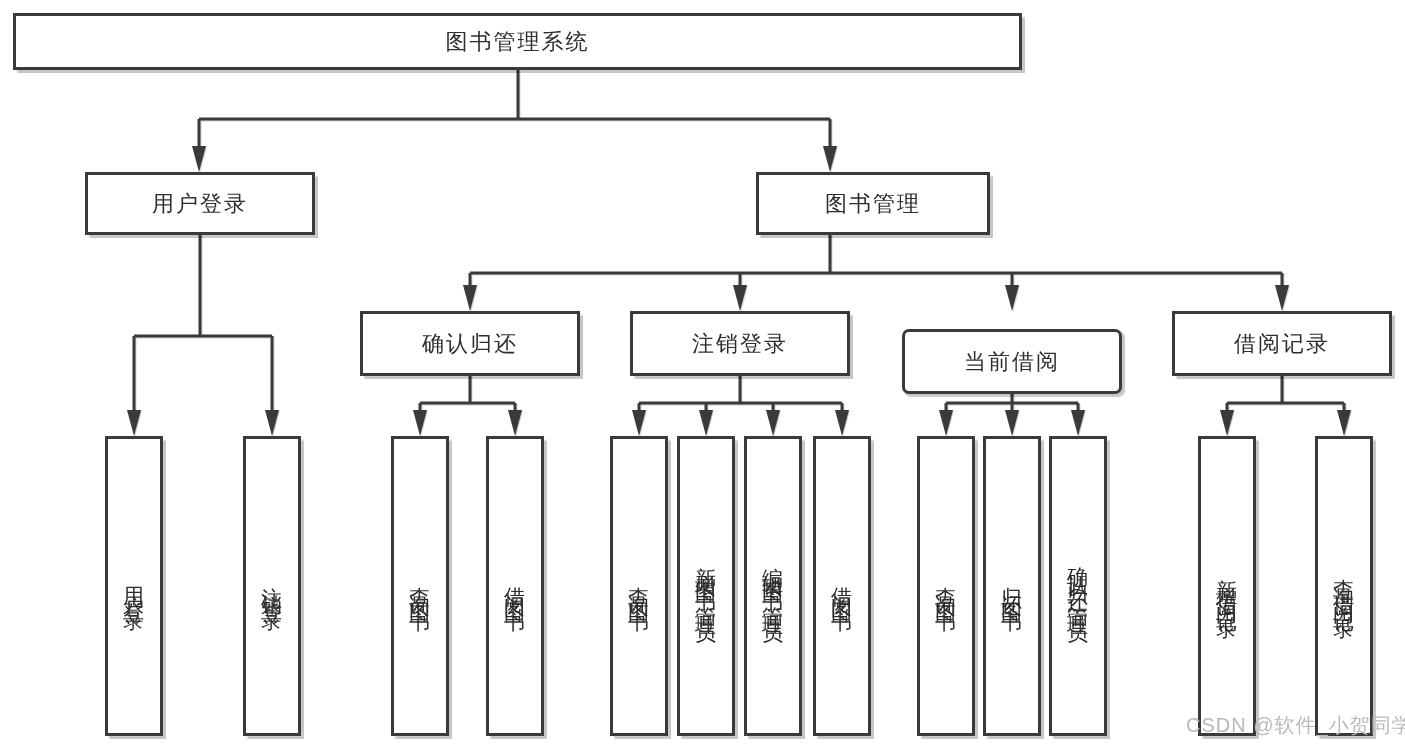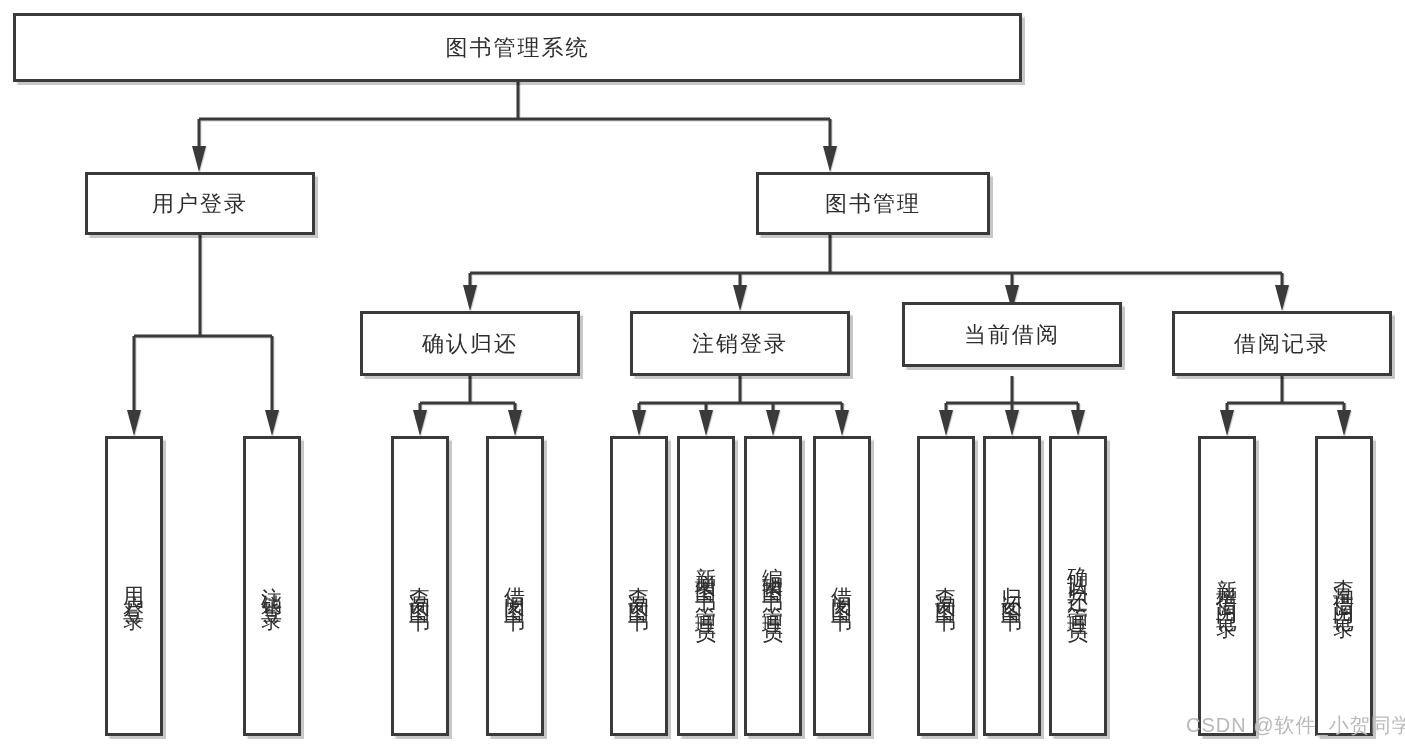--- a/index.html
+++ b/index.html
@@ -56,28 +56,28 @@
       <polygon points="766,410 780,410 773,436"></polygon>
       <polygon points="835,410 849,410 842,436"></polygon>
       <polygon points="939,410 953,410 946,436"></polygon>
       <polygon points="1005,410 1019,410 1012,436"></polygon>
       <polygon points="1071,410 1085,410 1078,436"></polygon>
       <polygon points="1220,410 1234,410 1227,436"></polygon>
       <polygon points="1337,410 1351,410 1344,436"></polygon>
     </g>
   </svg>
 
-  <div class="box hbox" style="left:13px; top:13px; width:1009px; height:69px;">图书管理系统</div>
+  <div class="box hbox" style="left:13px; top:13px; width:1009px; height:57px;">图书管理系统</div>
 
   <div class="box hbox" style="left:85px; top:172px; width:230px; height:63px;">用户登录</div>
   <div class="box hbox" style="left:713px; top:172px; width:234px; height:63px;margin-left:43px;">图书管理</div>
 
   <div class="box hbox" style="left:360px; top:311px; width:220px; height:65px;">确认归还</div>
   <div class="box hbox" style="left:630px; top:311px; width:220px; height:65px;">注销登录</div>
-  <div class="box hbox" style="left:902px; top:302px; width:220px; height:65px;">当前借阅</div>
+  <div class="box hbox" style="left:902px; top:329px; width:220px; height:65px;border-radius:7px;">当前借阅</div>
   <div class="box hbox" style="left:1172px; top:311px; width:220px; height:65px;">借阅记录</div>
 
   <div class="box vbox" style="left:105px; top:436px; width:58px; height:300px;">用户登录</div>
   <div class="box vbox" style="left:243px; top:436px; width:58px; height:300px;">注销登录</div>
 
   <div class="box vbox" style="left:391px; top:436px; width:58px; height:300px;">查询图书</div>
   <div class="box vbox" style="left:486px; top:436px; width:58px; height:300px;">借阅图书</div>
 
   <div class="box vbox" style="left:610px; top:436px; width:58px; height:300px;">查询图书</div>
   <div class="box vbox" style="left:677px; top:436px; width:58px; height:300px;">新增图书（管理员）</div>

